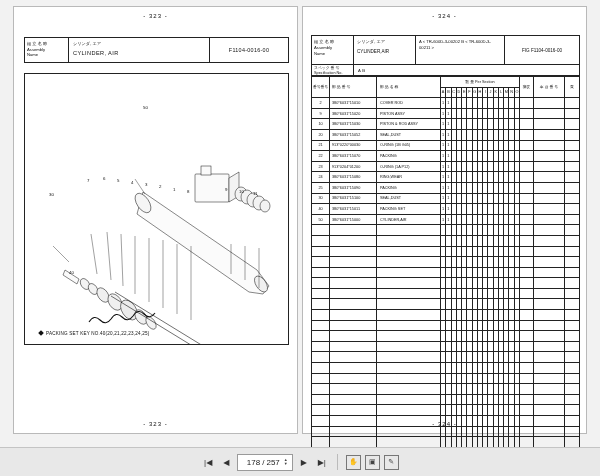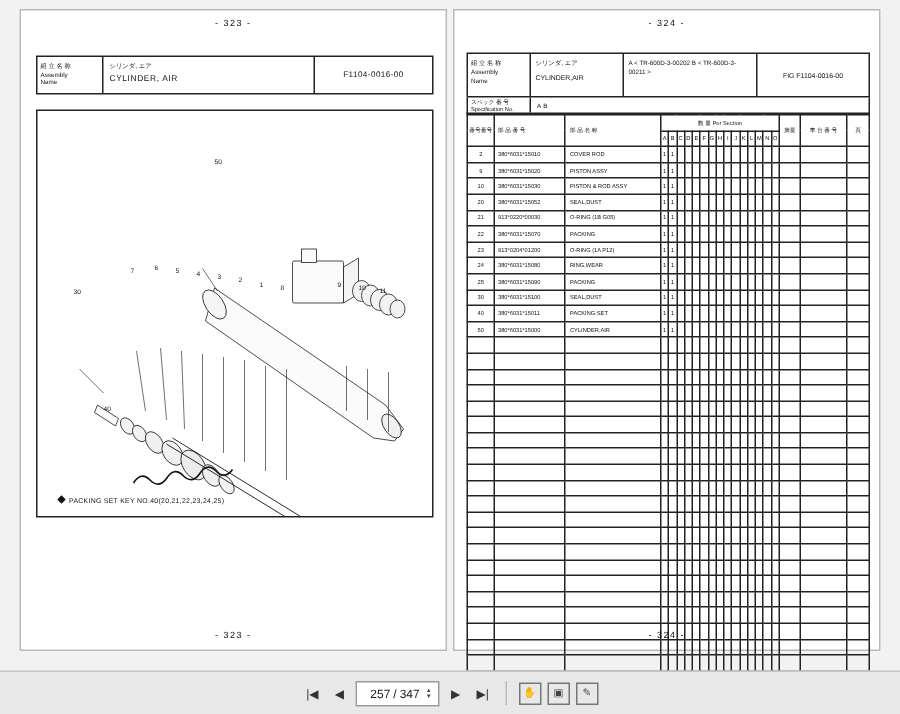--- a/index.html
+++ b/index.html
@@ -1056,23 +1056,23 @@
       </table>
 
       <div class="pg-foot">- 324 -</div>
     </div>
   </div>
 
   <div class="toolbar">
     <div class="tb-btn">|◀</div>
     <div class="tb-btn">◀</div>
     <div class="page-field">
-      <span class="cur">257</span>
+      <span class="cur">178</span>
       <span>/</span>
-      <span>347</span>
+      <span>257</span>
       <span class="spin">
         <span>▲</span>
         <span>▼</span>
       </span>
     </div>
     <div class="tb-btn">▶</div>
     <div class="tb-btn">▶|</div>
     <div class="sep"></div>
     <div class="tool-ico">✋</div>
     <div class="tool-ico">▣</div>

